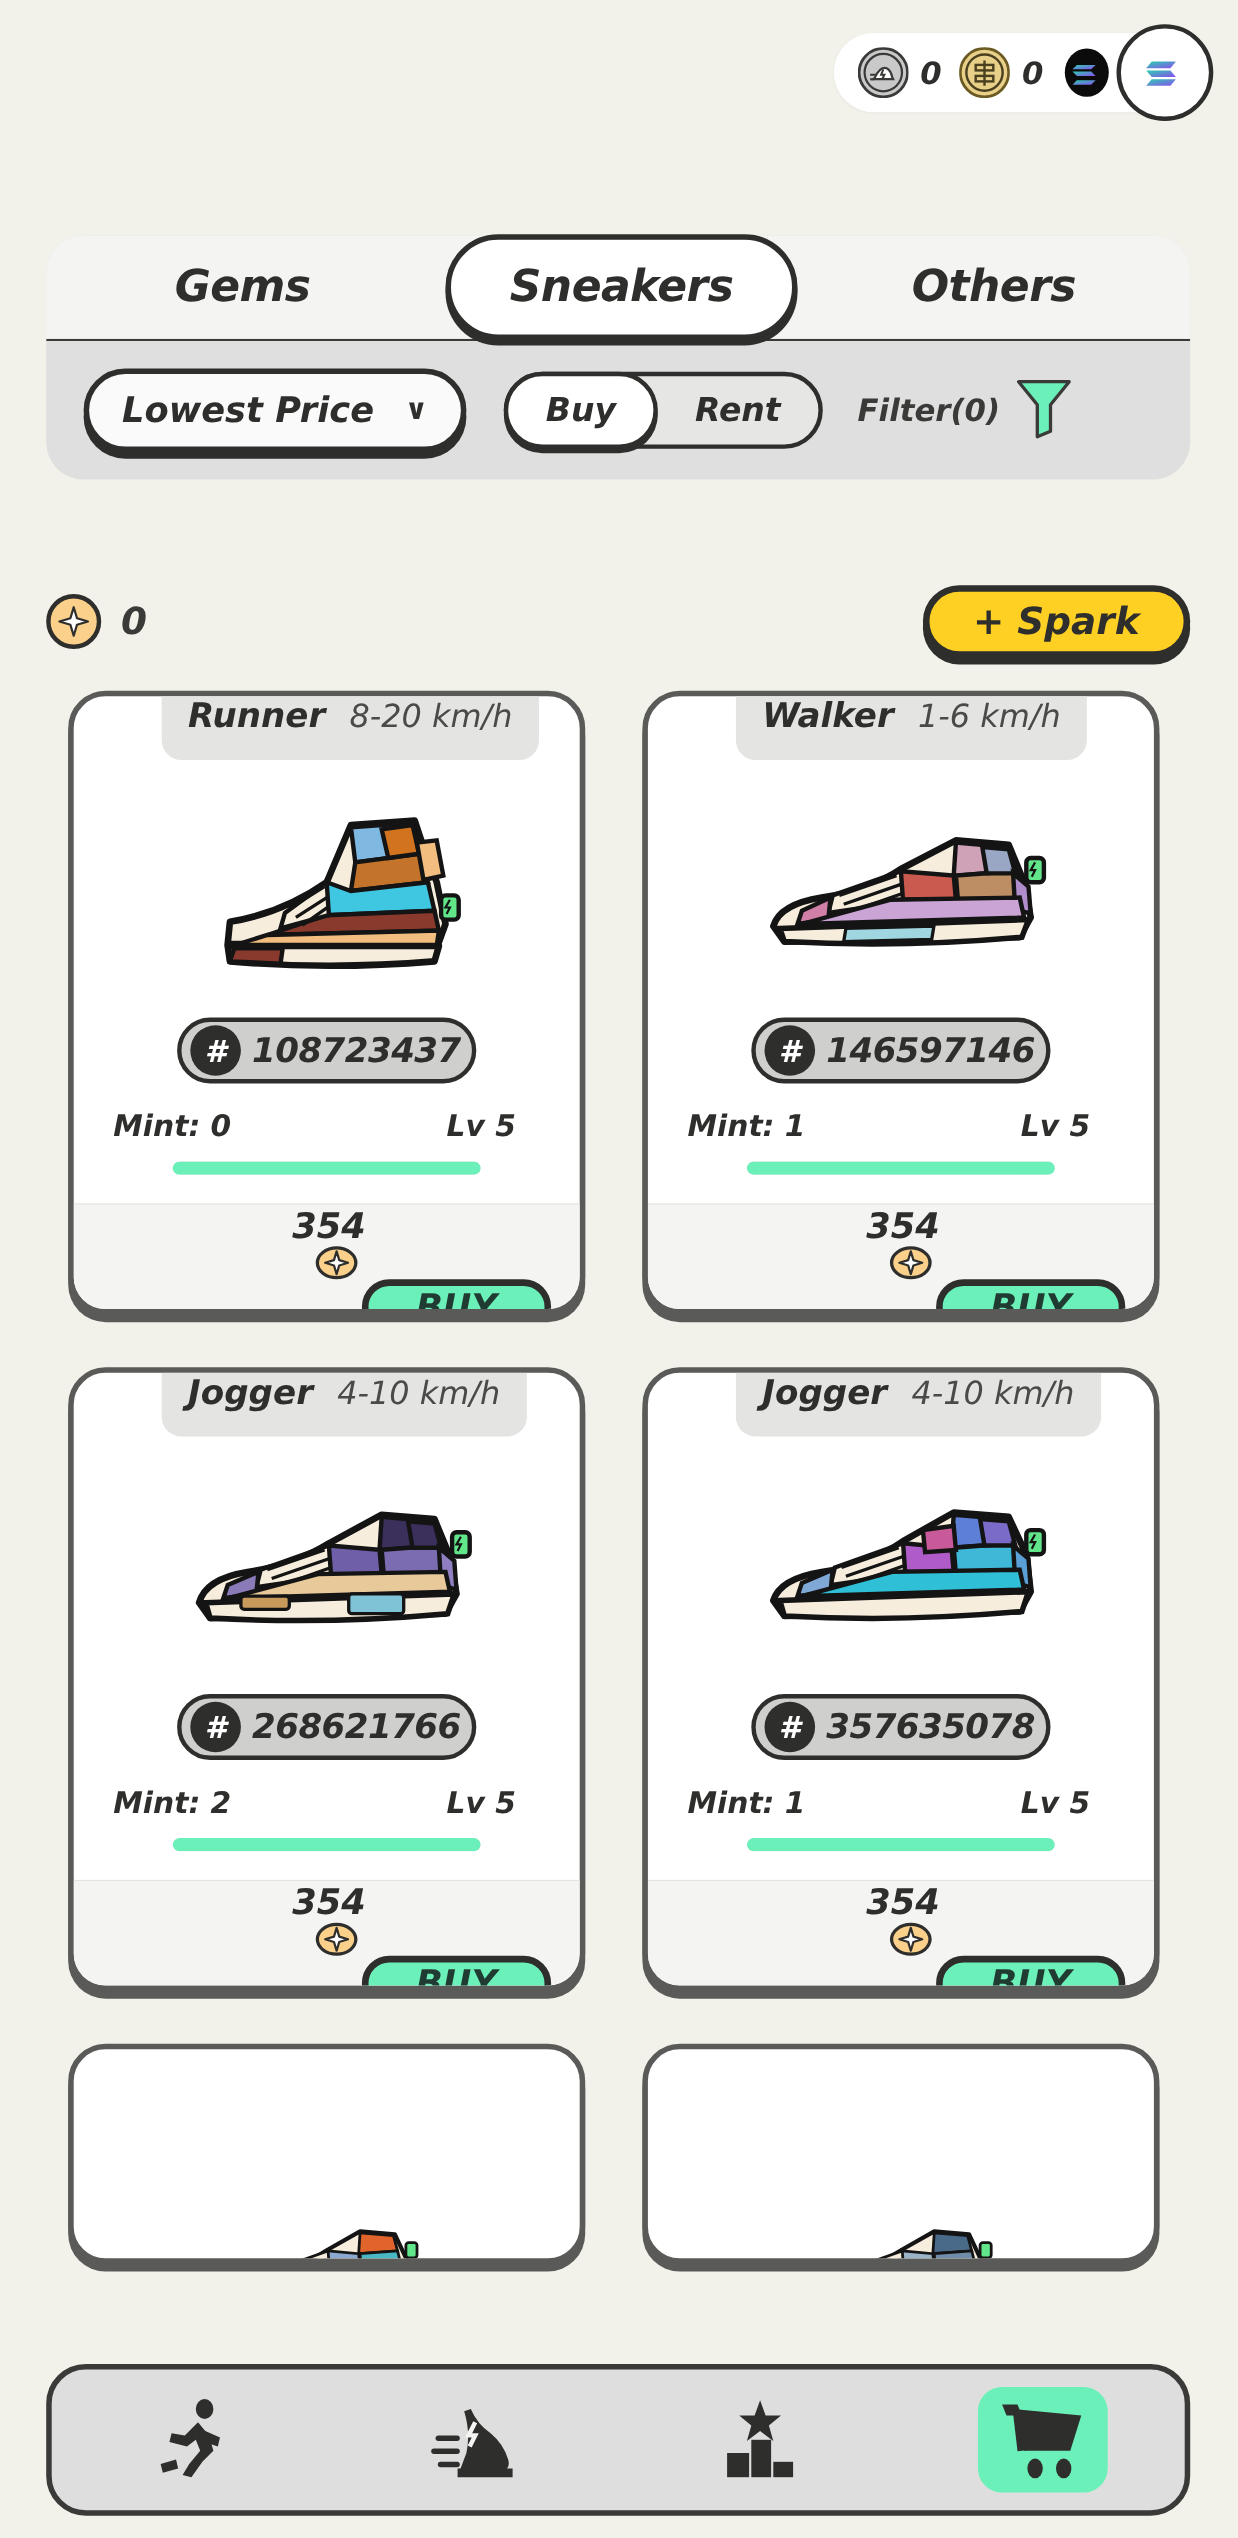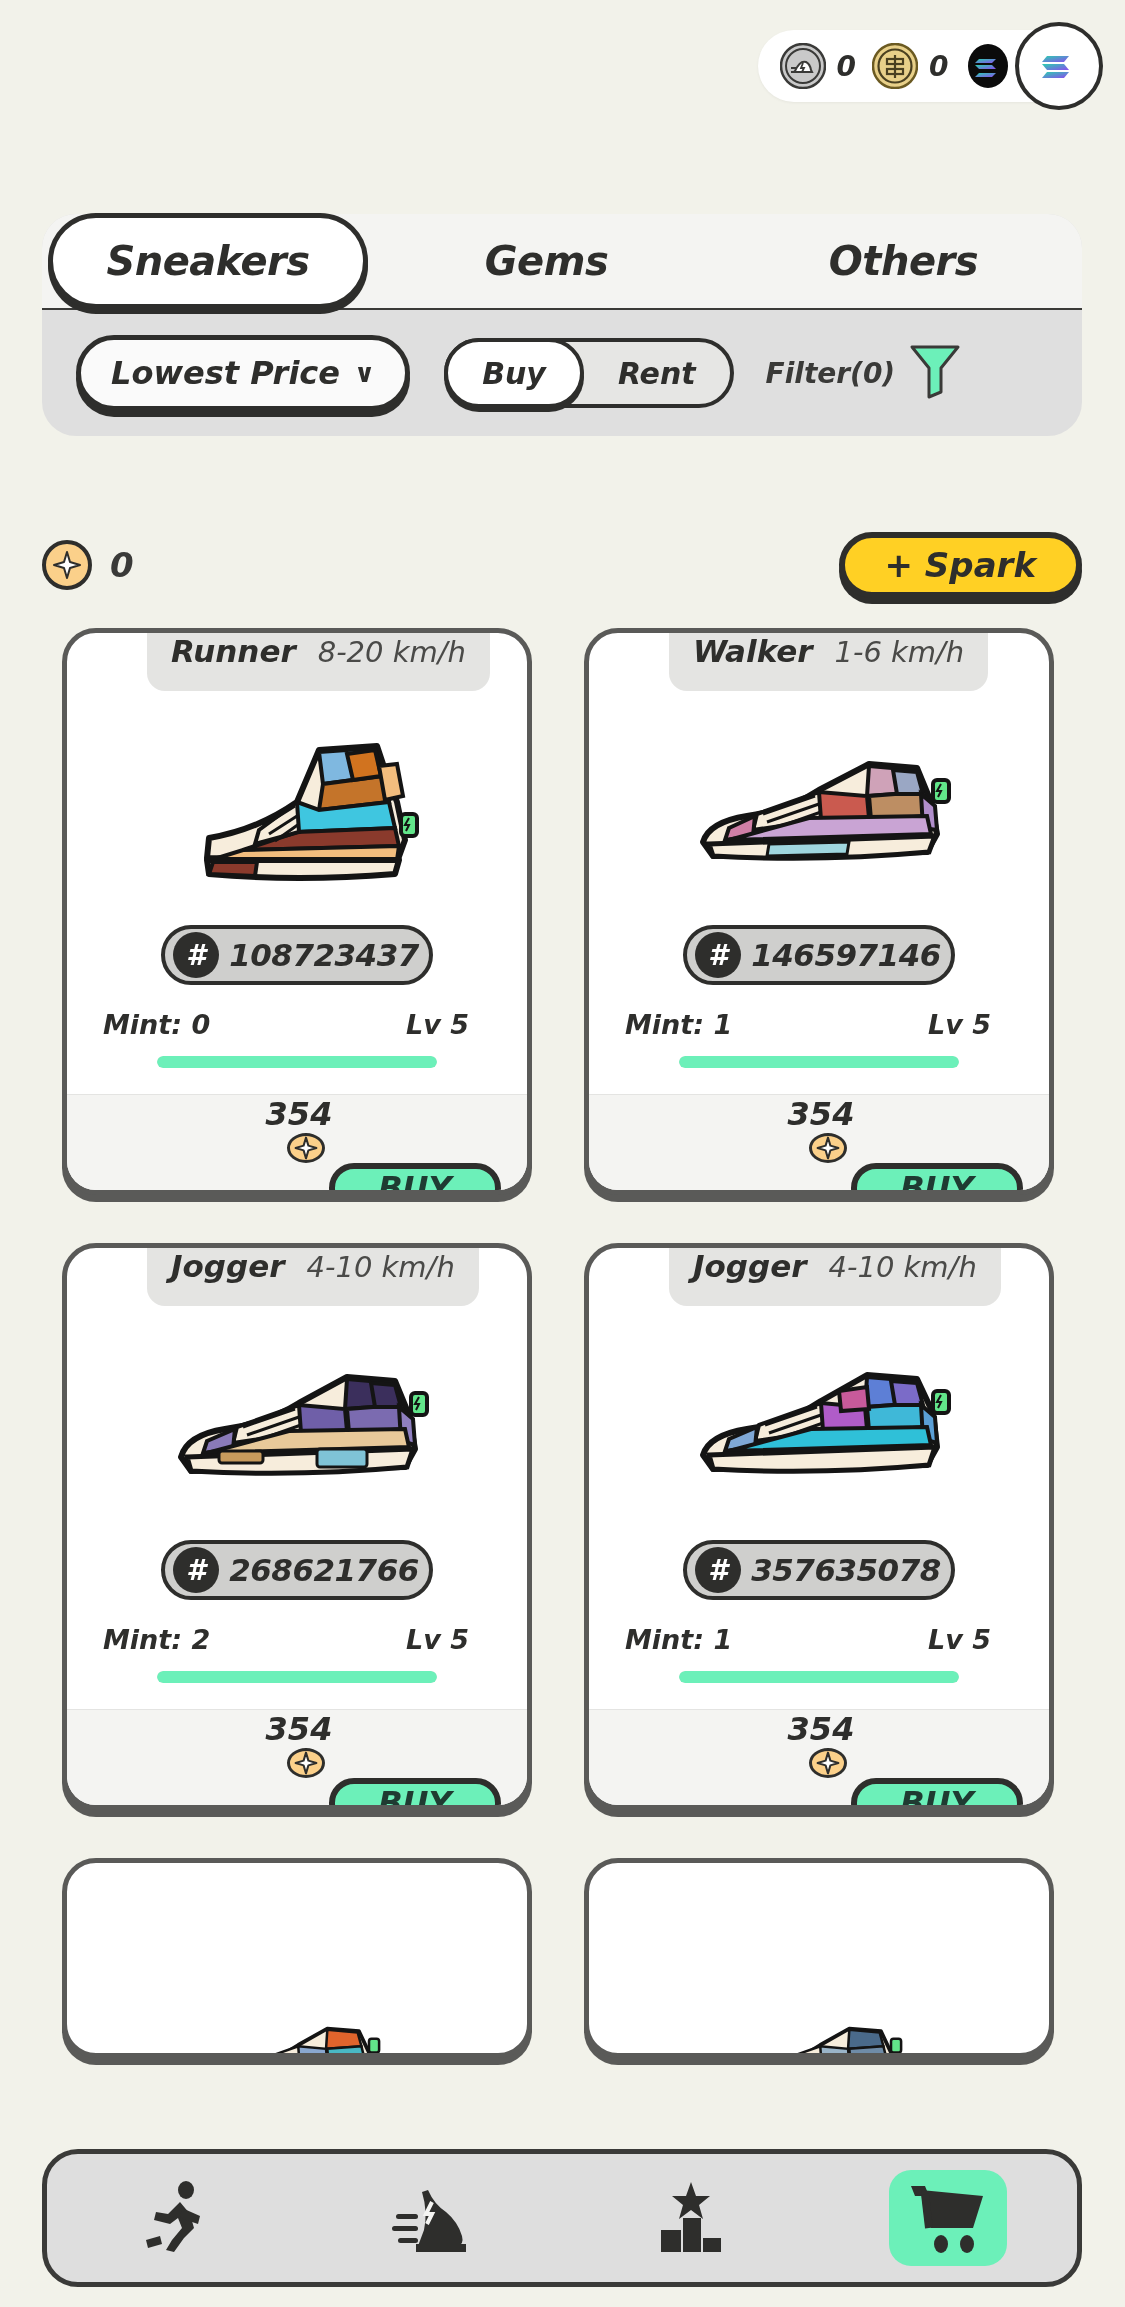--- a/index.html
+++ b/index.html
@@ -99,21 +99,21 @@
     height: 126px;
     display: flex; align-items: center;
     padding: 0 26px 0 34px;
   }
   .sort-pill {
     height: 76px; padding: 0 30px;
     background: #fafafa;
     border: 5px solid #2e2e2c;
     border-radius: 42px;
     box-shadow: 0 6px 0 0 #2e2e2c;
-    display: flex; align-items: center; gap: 14px;
+    display: flex; align-items: center; gap: 28px;
     font-size: 32px; font-weight: 700; font-style: italic; color: #2e2e2c;
   }
   .chev { font-size: 26px; font-weight: 700; font-style: normal; }
 
   .bt-group {
     margin-left: 34px;
     height: 70px;
     border: 4px solid #2e2e2c;
     border-radius: 38px;
     background: #e6e6e4;
@@ -336,25 +336,25 @@
       </defs>
       <path d="M11 13 h22 l-5 6 h-22 z" fill="url(#solg2)"></path>
       <path d="M6 21 h22 l5 6 h-22 z" fill="url(#solg2)"></path>
       <path d="M11 29 h22 l-5 6 h-22 z" fill="url(#solg2)"></path>
     </svg>
   </div>
 </div>
 
 <div class="panel">
   <div class="tabs-row">
+    <div class="tab">
+      <span>Gems</span>
+    </div>
     <div class="tab active">
       <span>Sneakers</span>
-    </div>
-    <div class="tab">
-      <span>Gems</span>
     </div>
     <div class="tab">
       <span>Others</span>
     </div>
   </div>
 
   <div class="filter-row">
     <div class="sort-pill">
       <span>Lowest Price</span>
       <span class="chev">∨</span>

